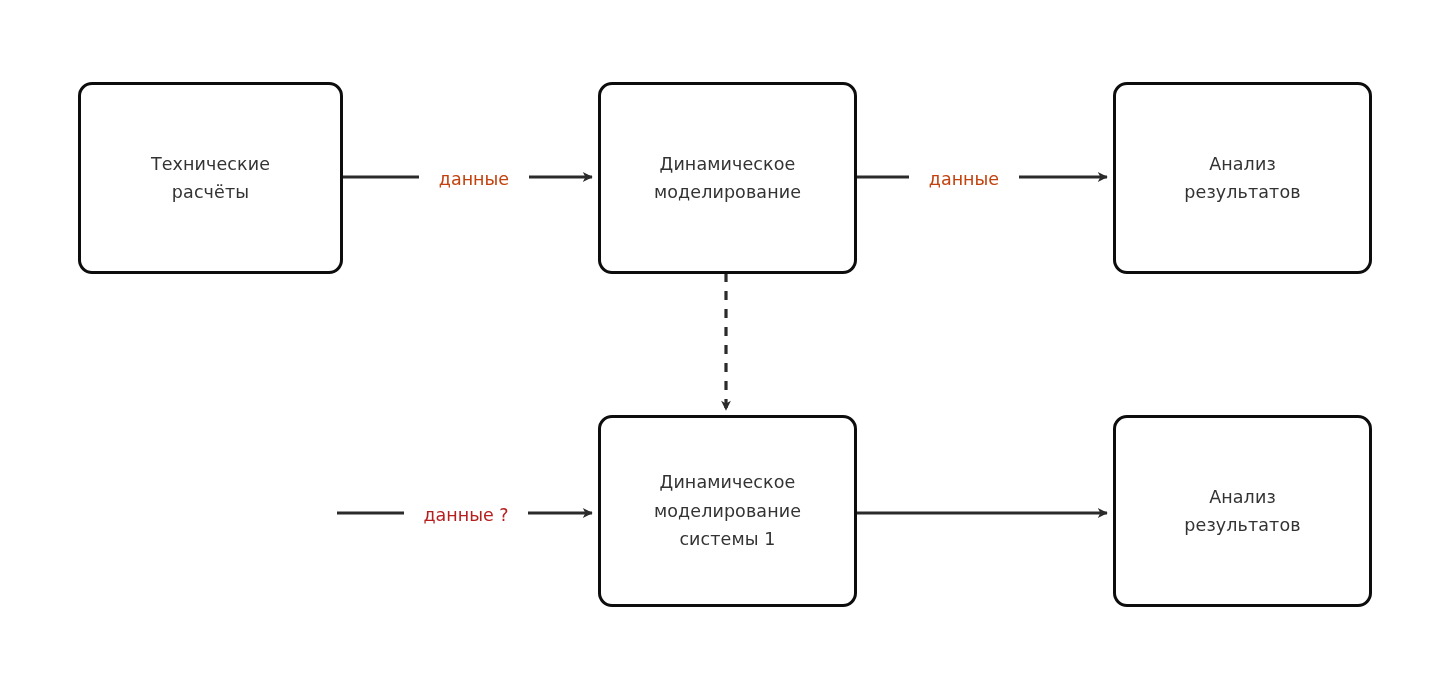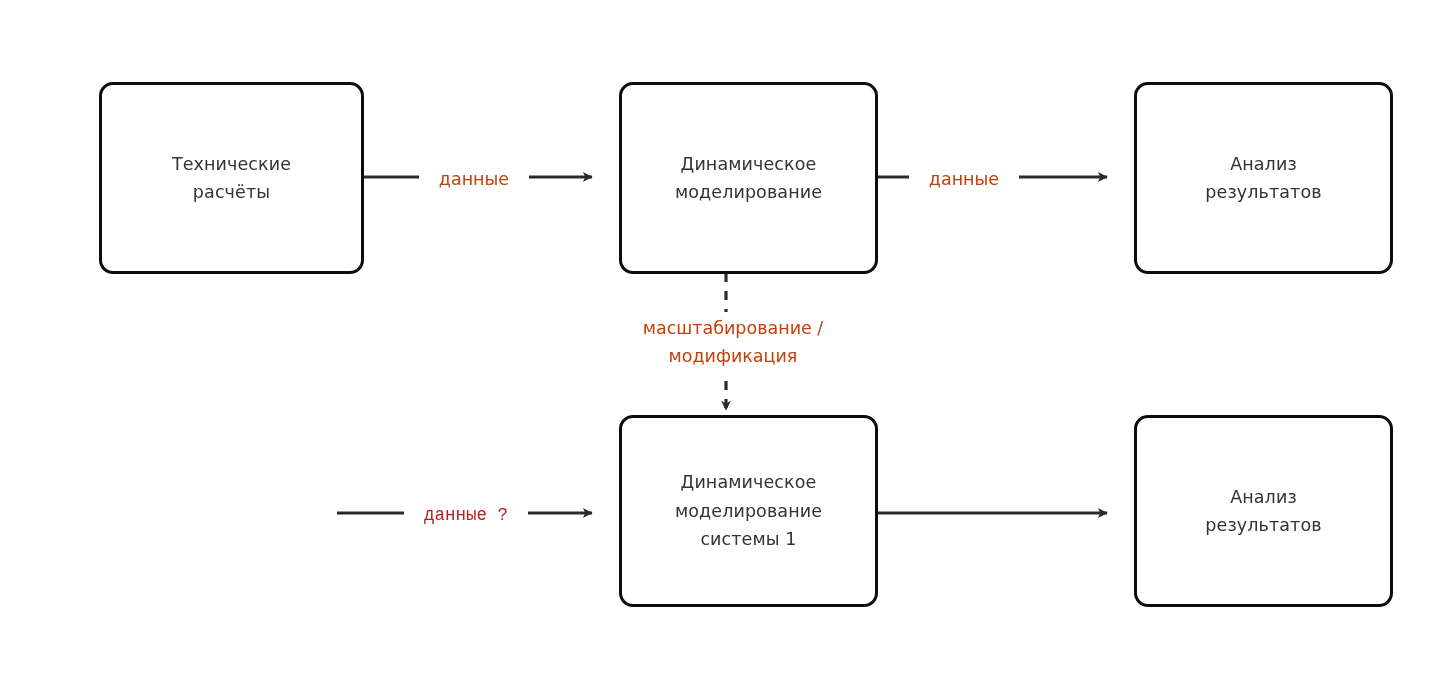--- a/index.html
+++ b/index.html
@@ -20,21 +20,20 @@
   .node {
     position: absolute;
     box-sizing: border-box;
     border: 3px solid #0d0d0d;
     border-radius: 14px;
     background: #ffffff;
     display: flex;
     align-items: center;
     justify-content: center;
     z-index: 3;
-    margin-left: 21px;
   }
   .node-label {
     font-size: 17.5px;
     line-height: 1.62;
     color: #333333;
     text-align: center;
     white-space: pre-line;
     letter-spacing: 0.1px;
     padding: 0 8px;
   }
@@ -53,21 +52,20 @@
     line-height: 1.62;
     color: #c2410c;
     background: #ffffff;
     text-align: center;
     white-space: pre-line;
     z-index: 2;
     padding: 0 7px;
   }
   .edge-label.red {
     color: #b5201f;
-    font-family: Liberation Mono, monospace;
   }
   .edge-label.stacked {
     padding: 2px 7px;
   }
 </style>
 </head>
 <body>
 
 <div id="canvas">
 
@@ -115,18 +113,16 @@
 
   <div class="node" style="left:1113px; top:415px; width:259px; height:192px;">
     <span class="node-label">Анализ
 результатов</span>
   </div>
 
   <div class="edge-label" style="left:419px; top:165px; width:96px;">данные</div>
 
   <div class="edge-label" style="left:909px; top:165px; width:96px;">данные</div>
 
-  <div class="edge-label stacked" style="left:603px; top:312px; width:246px;">масштабирование /
-модификация</div>
 
   <div class="edge-label red" style="left:404px; top:501px; width:110px;">данные ?</div>
 
 </div>
 
 </body></html>

